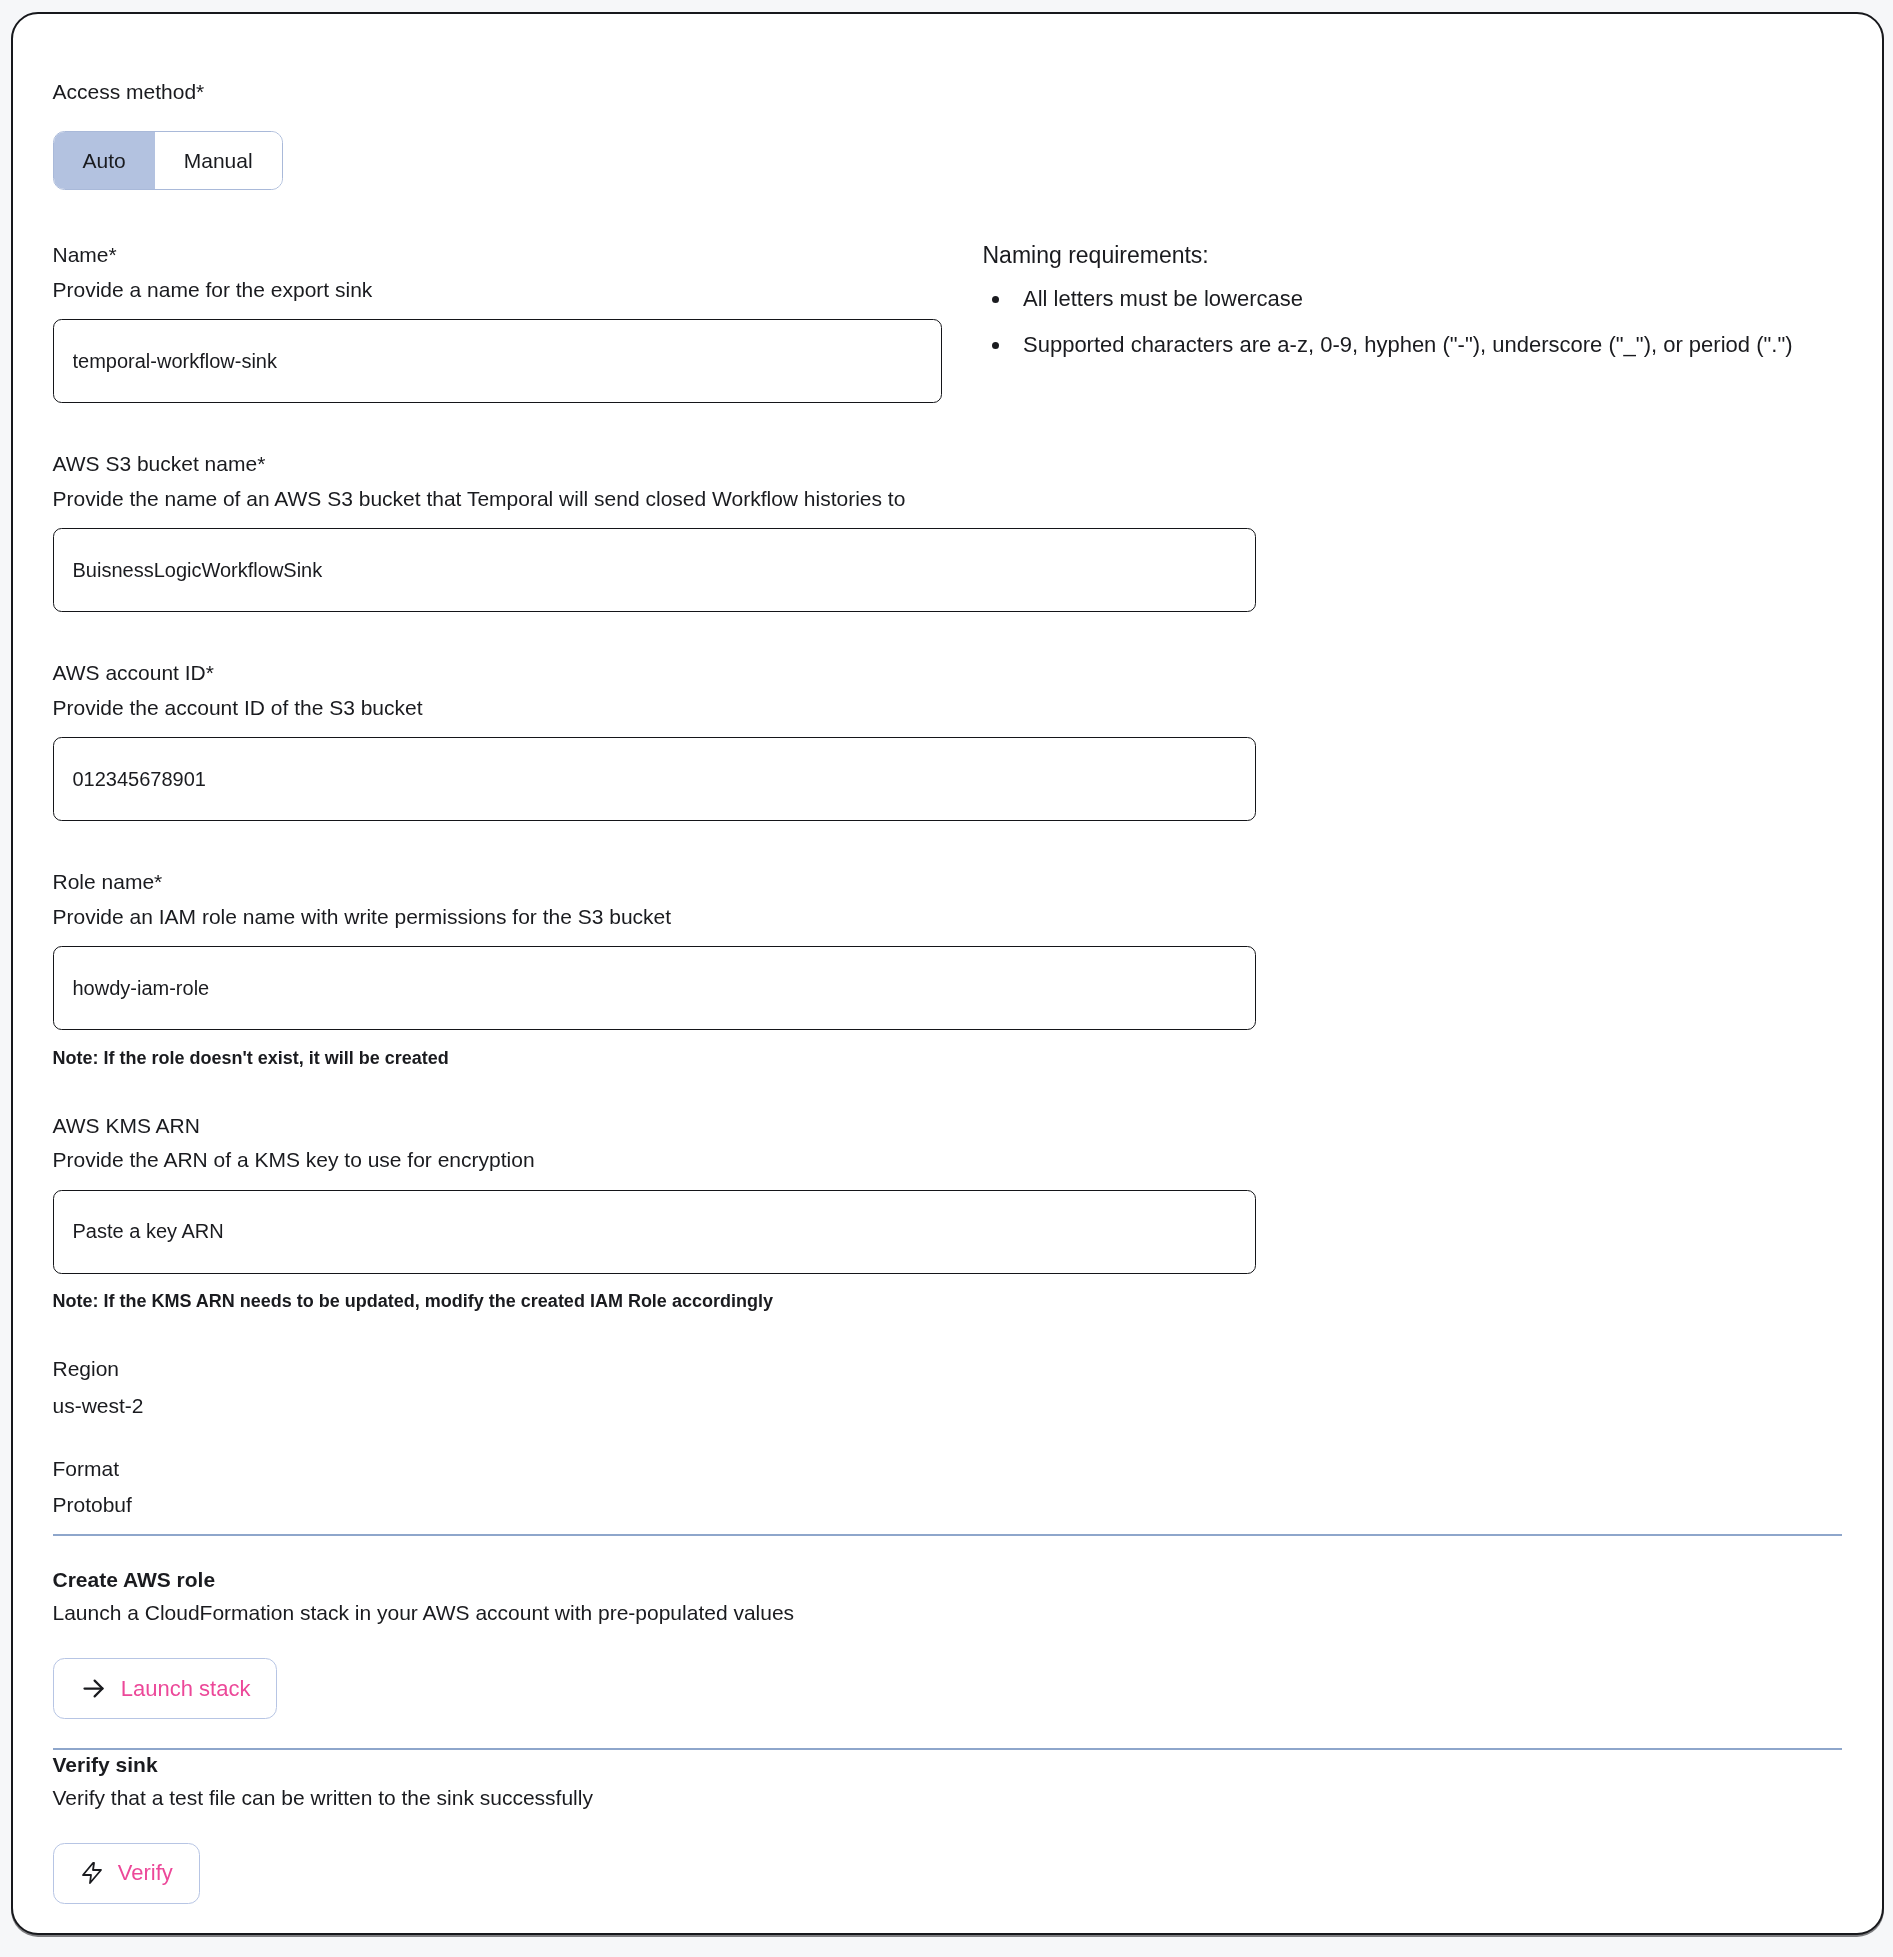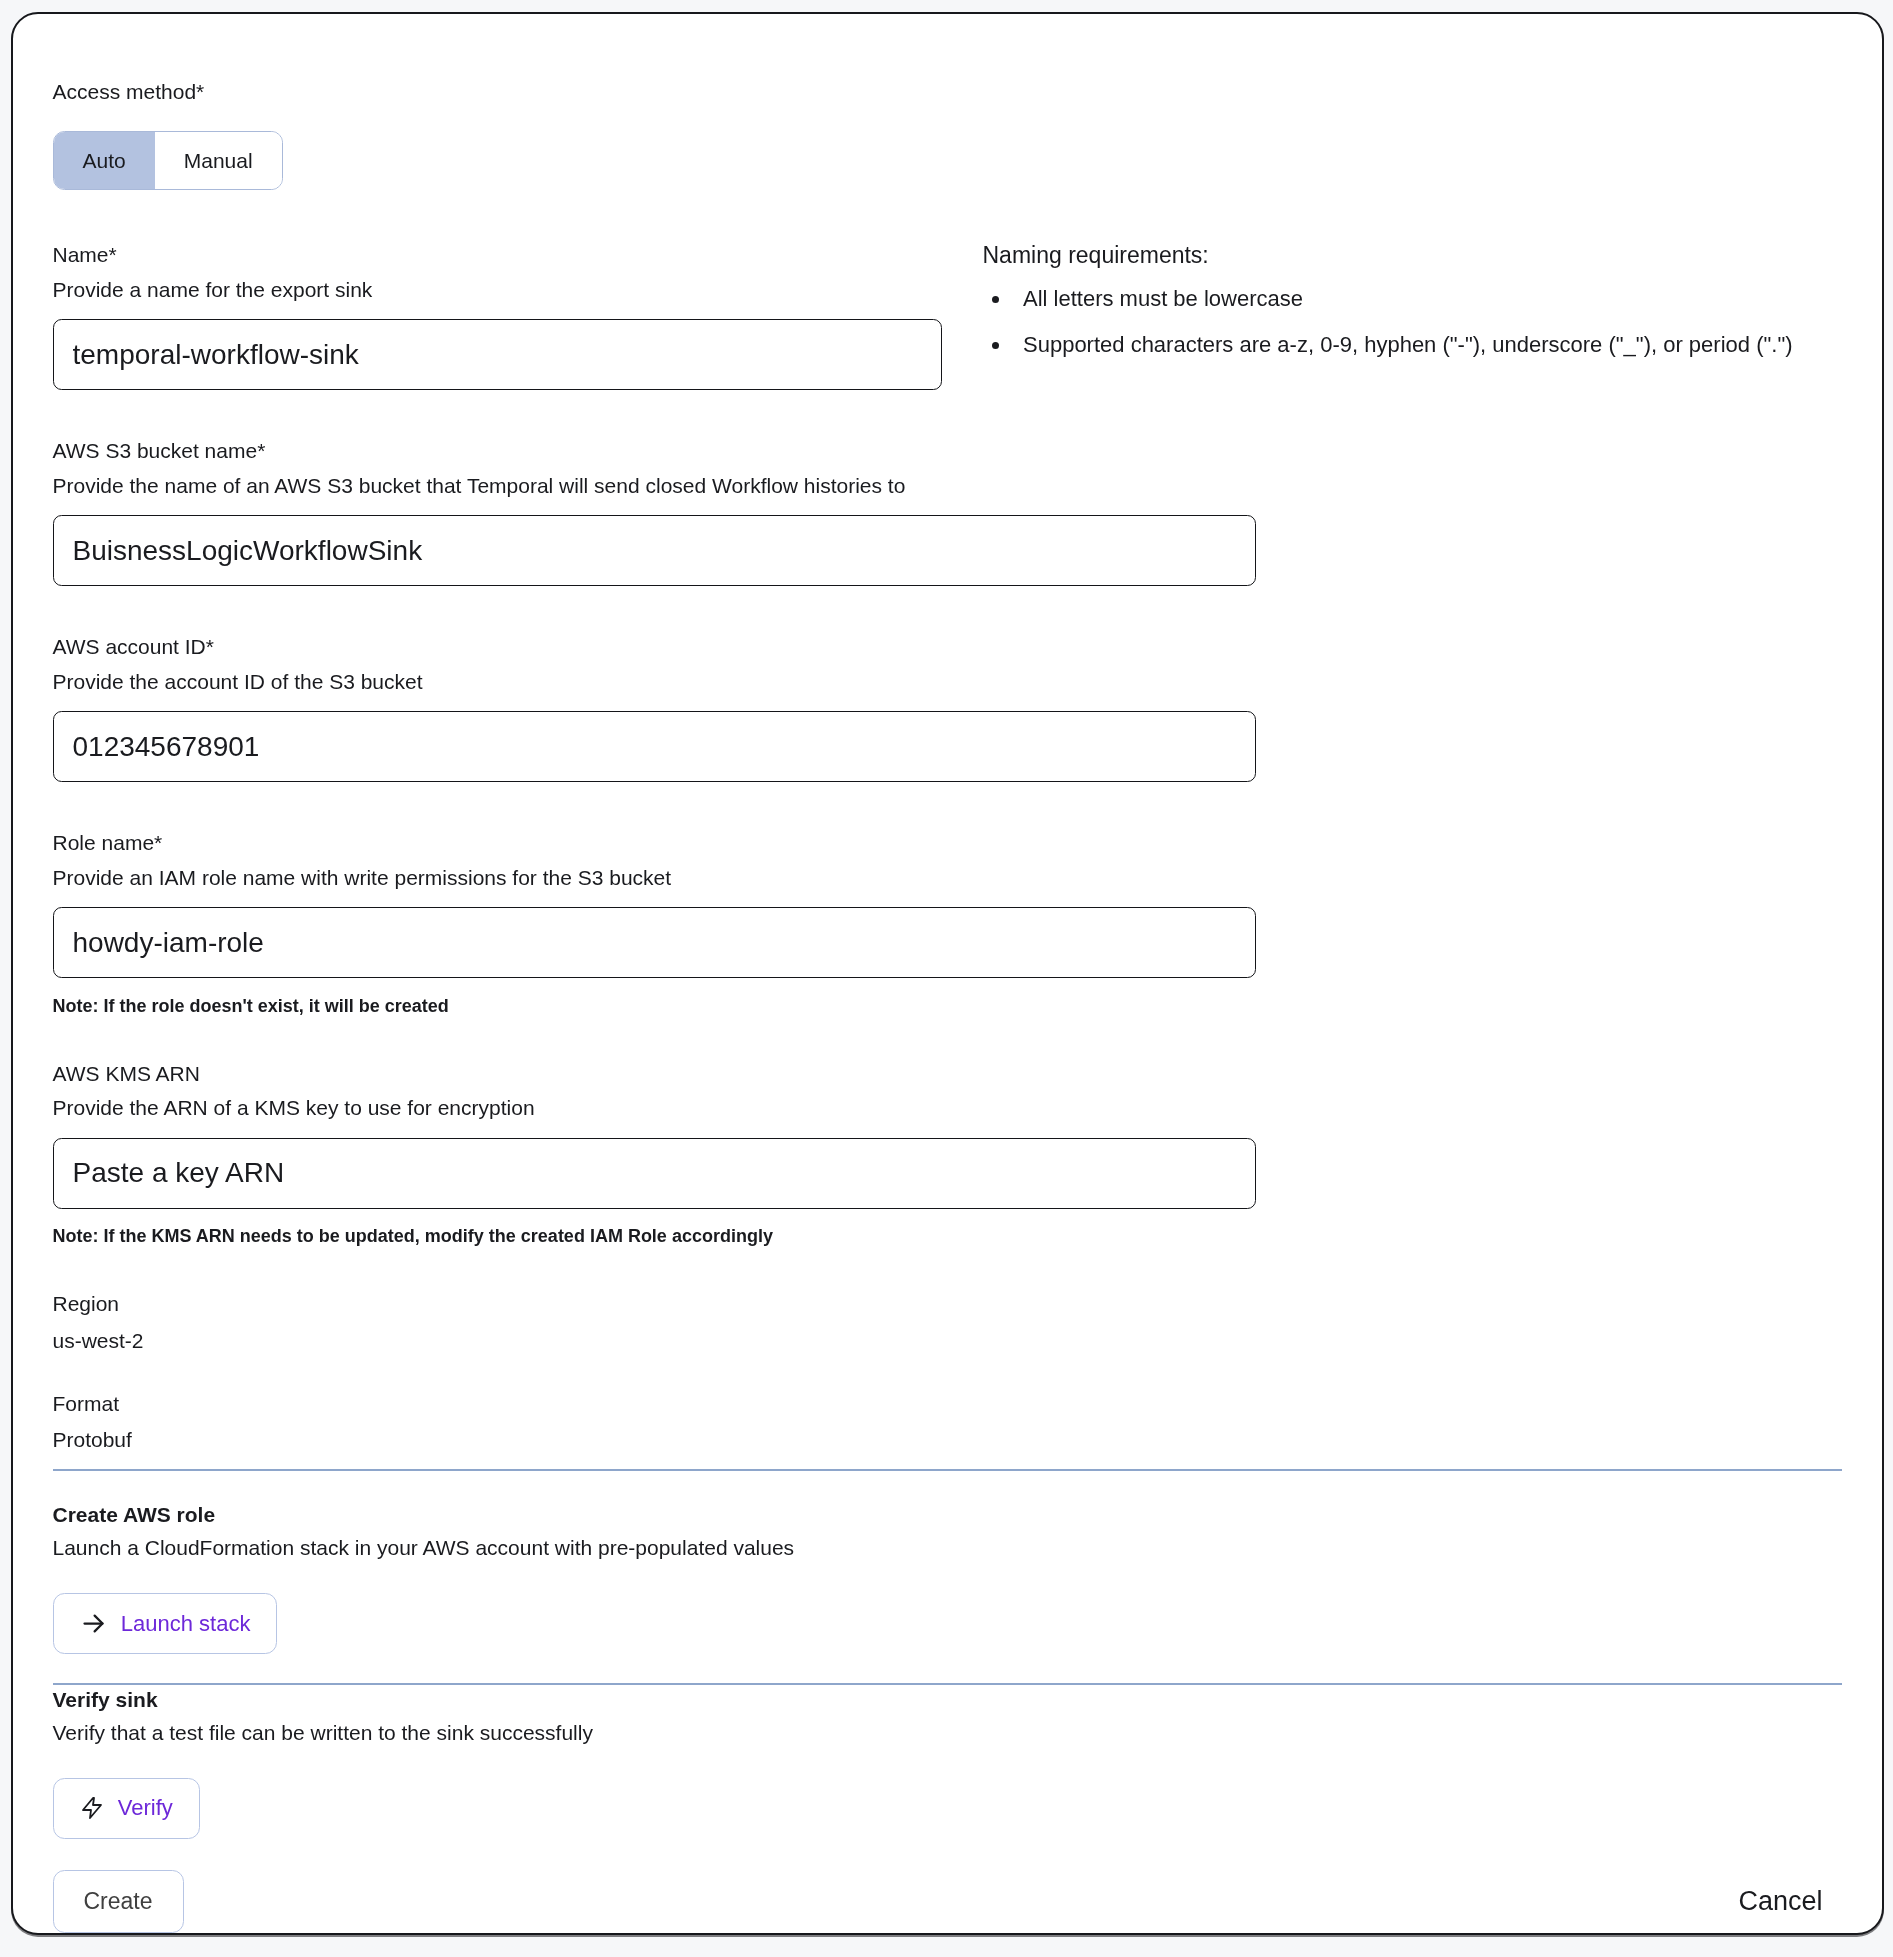--- a/index.html
+++ b/index.html
@@ -18,25 +18,25 @@
     border:2.9px solid #17181c;
     border-radius:27px;
     box-shadow:0 1.9px 0 rgba(23,24,28,.55);
     padding:63px 40px 29px;
     overflow:hidden;
   }
   .field-label{font-size:21px;line-height:29px;}
   .field-desc{font-size:21px;line-height:29px;margin-top:5.7px;}
   .text-input{
     display:block;box-sizing:border-box;
-    height:71px;margin-top:15.3px;
+    height:84px;margin-top:15.3px;
     border:1.9px solid #141519;border-radius:8.6px;
     background:#fff;color:#1a1b1f;
     font-family:"Liberation Sans", sans-serif;
-    font-size:28px;padding:0 19px;outline:none;
+    font-size:20px;padding:0 19px;outline:none;
   }
   .text-input::placeholder{color:#1a1b1f;opacity:1;}
   .w-full{width:1203px;}
   .w-name{width:100%;}
   .note{font-size:18px;line-height:25px;margin-top:15.3px;font-weight:bold;}
   .section-gap{margin-top:46px;}
 
   
   .segmented{
     display:inline-flex;margin-top:25px;
@@ -66,21 +66,21 @@
   .divider.d2{margin-top:29px;}
 
   .section-title{font-size:21px;line-height:29px;font-weight:bold;}
   .section-desc{font-size:21px;line-height:29px;margin-top:3.8px;}
 
   .btn{
     display:inline-flex;align-items:center;gap:14.3px;
     background:#fff;border:1.9px solid #b7c5e4;border-radius:11.5px;
     height:61px;padding:0 26px;margin-top:31px;
     font-family:"Liberation Sans", sans-serif;
-    font-size:22px;color:#6d28d9;cursor:pointer;
+    font-size:22px;color:#ec4899;cursor:pointer;
   }
   .btn svg{flex:none;}
 
   .footer{
     display:flex;justify-content:space-between;align-items:center;
     margin-top:31px;
   }
   .btn-create{
     background:#fff;border:1.9px solid #b7c5e4;border-radius:11.5px;
     height:63px;padding:0 30px;

